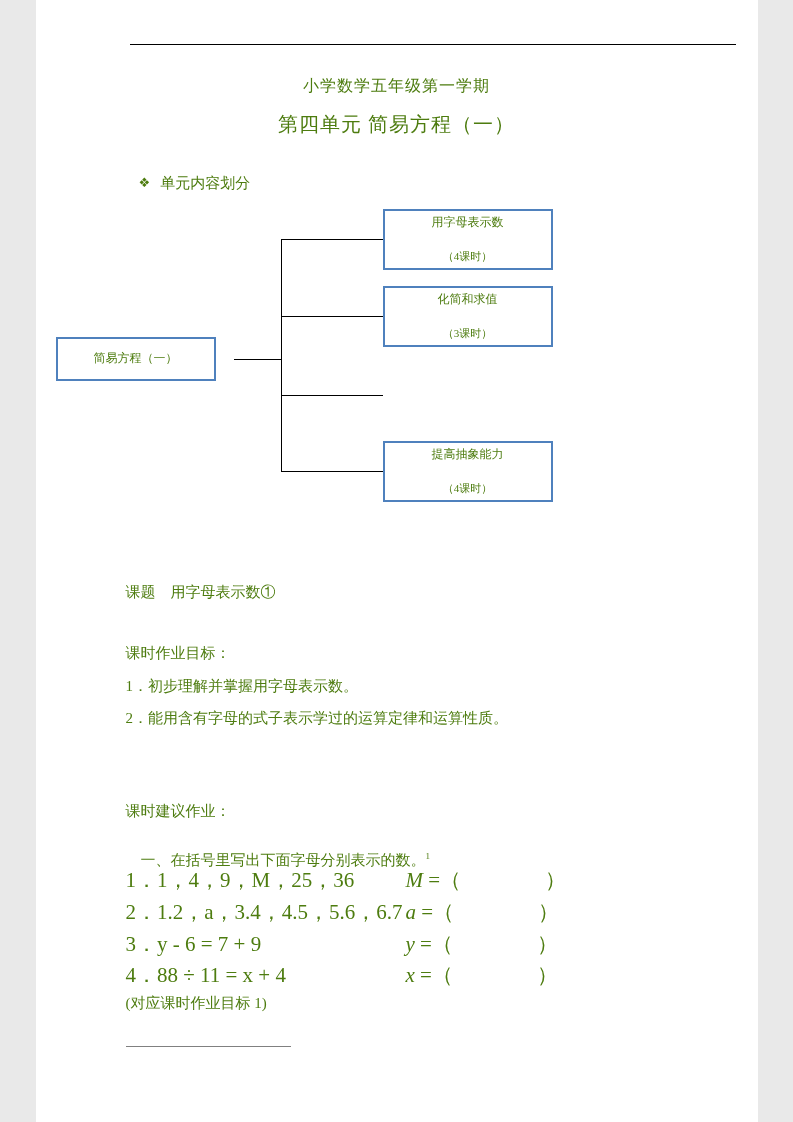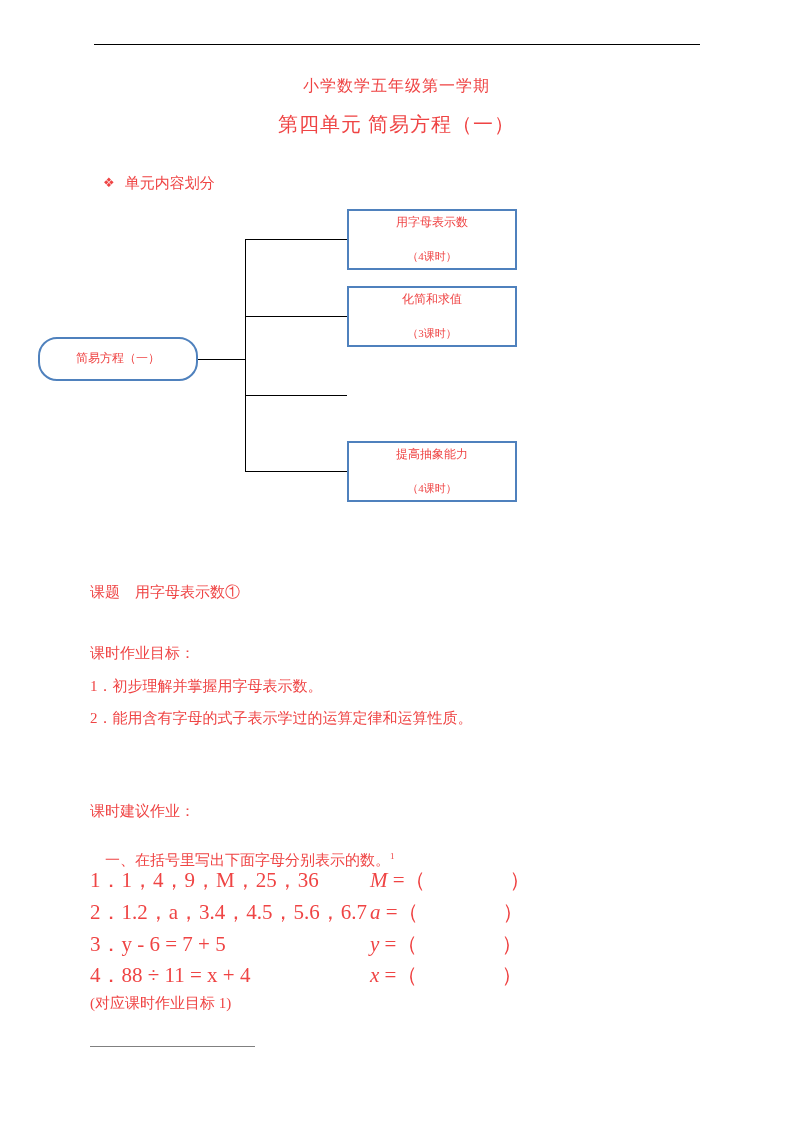--- a/index.html
+++ b/index.html
@@ -1,22 +1,22 @@
 <!DOCTYPE html>
 <html><head>
 <meta charset="utf-8">
 <style>
   html,body{margin:0;padding:0;background:#e9e9e9;}
   .page{
     position:relative;
-    width:793px;height:1122px;
+    width:722px;height:1122px;
     margin:0 auto;
     background:#ffffff;
     font-family:"Liberation Serif","DejaVu Serif",serif;
-    color:#ef4444;
+    color:#4d7c0f;
     overflow:hidden;
   }
   .abs{position:absolute;}
   .top-rule{
     left:94px;top:44px;width:606px;height:0;
     border-top:1px solid #000;
   }
   .doc-title{
     left:0;right:0;top:76px;
     text-align:center;font-size:16px;letter-spacing:1px;
@@ -38,21 +38,21 @@
     border:2px solid #4f81bd;
     background:#fff;
     display:flex;flex-direction:column;
     align-items:center;justify-content:center;
     text-align:center;
     box-sizing:border-box;
     gap:16px;
   }
   .node .t{font-size:12px;line-height:1.6;}
   .node .s{font-size:11px;line-height:1.6;}
-  .root-node{left:38px;top:137px;width:160px;height:44px;border-radius:19px;}
+  .root-node{left:20px;top:137px;width:160px;height:44px;}
   .branch{left:347px;width:170px;height:61px;}
   .b0{top:9px;}
   .b1{top:86px;}
   .b2{top:165px;}
   .b3{top:241px;}
   .line{position:absolute;background:#000;}
   .trunk{left:245px;top:39px;width:1px;height:233px;}
   .conn-root{left:198px;top:159px;width:47px;height:1px;}
   .conn{left:245px;width:102px;height:1px;}
   .c0{top:39px;}
@@ -137,21 +137,21 @@
 
   <div class="abs ex-row r0">
     <span class="ex-left">1．1，4，9，M，25，36</span>
     <span class="ex-right"><span class="ex-var">M</span><span> =（　　　　）</span></span>
   </div>
   <div class="abs ex-row r1">
     <span class="ex-left">2．1.2，a，3.4，4.5，5.6，6.7</span>
     <span class="ex-right"><span class="ex-var">a</span><span> =（　　　　）</span></span>
   </div>
   <div class="abs ex-row r2">
-    <span class="ex-left">3．y - 6 = 7 + 5</span>
+    <span class="ex-left">3．y - 6 = 7 + 9</span>
     <span class="ex-right"><span class="ex-var">y</span><span> =（　　　　）</span></span>
   </div>
   <div class="abs ex-row r3">
     <span class="ex-left">4．88 ÷ 11 = x + 4</span>
     <span class="ex-right"><span class="ex-var">x</span><span> =（　　　　）</span></span>
   </div>
 
   <div class="abs txt goal-note">(对应课时作业目标 1)</div>
 
   <div class="abs foot-rule"></div>

